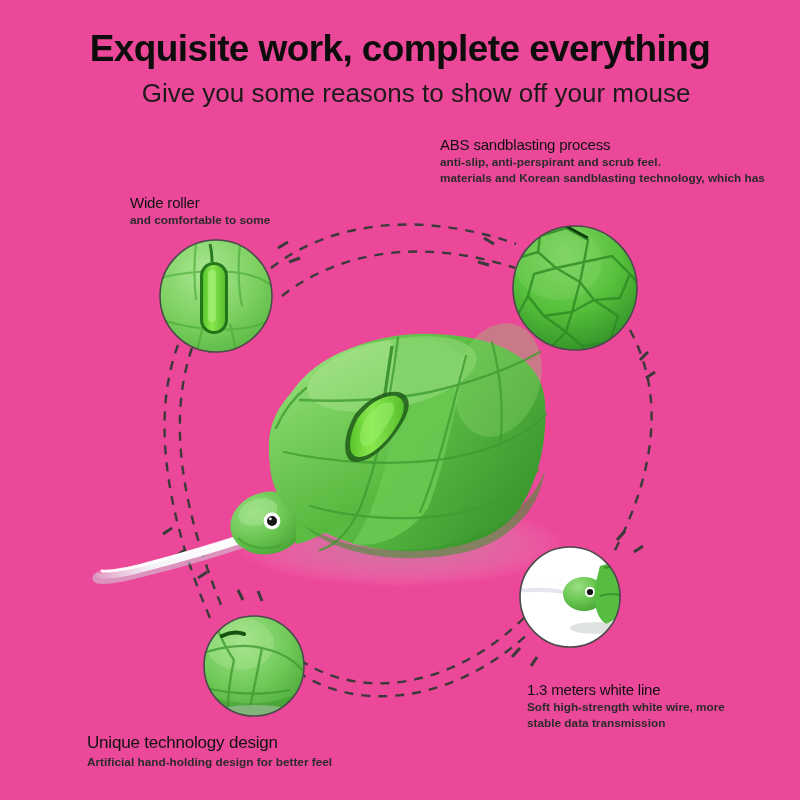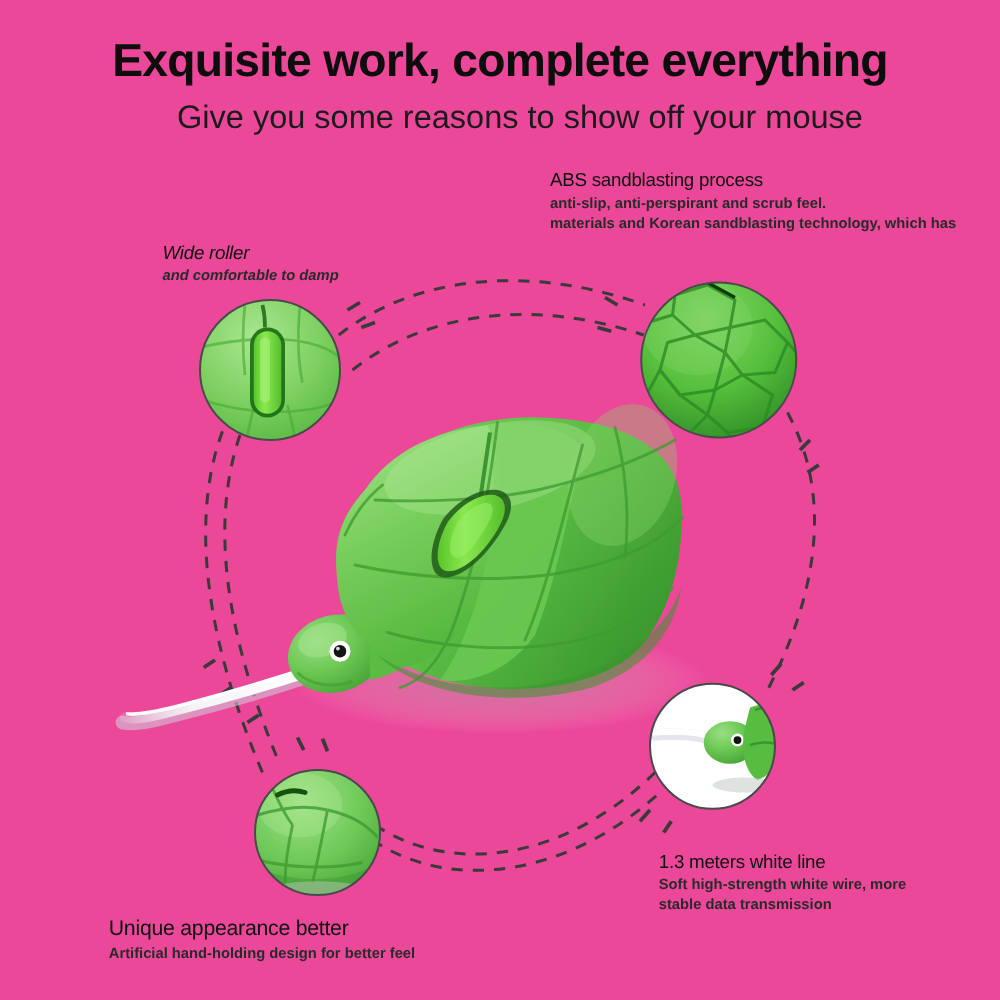--- a/index.html
+++ b/index.html
@@ -24,21 +24,21 @@
     font-size:26px;font-weight:normal;color:#1b1b1b;white-space:nowrap;
   }
 
   
   .callout{position:absolute;}
   .callout .c-title{font-size:15px;font-weight:normal;color:#111;margin-bottom:2px;letter-spacing:-0.2px;}
   .callout .c-body{font-size:11.8px;line-height:1.32;color:#2a2a2a;font-weight:bold;}
   .callout .c-body div{white-space:nowrap;}
 
   #callout-abs{left:440px;top:136px;width:345px;}
-  #callout-roller{left:130px;top:194px;width:250px;font-style:italic;}
+  #callout-roller{left:130px;top:194px;width:250px;}
   #callout-wire{left:527px;top:681px;width:270px;}
   #callout-design{left:87px;top:733px;width:300px;}
   #callout-design .c-title{font-size:17px;}
 
   
   #scene{position:absolute;left:0;top:0;width:800px;height:800px;}
 </style>
 </head>
 <body>
 
@@ -306,32 +306,32 @@
     <div class="c-title">ABS sandblasting process</div>
     <div class="c-body">
       <div>anti-slip, anti-perspirant and scrub feel.</div>
       <div>materials and Korean sandblasting technology, which has</div>
     </div>
   </div>
 
   <div class="callout" id="callout-roller">
     <div class="c-title">Wide roller</div>
     <div class="c-body">
-      <div>and comfortable to damp</div>
+      <div>and comfortable to some</div>
     </div>
   </div>
 
   <div class="callout" id="callout-wire">
     <div class="c-title">1.3 meters white line</div>
     <div class="c-body">
       <div>Soft high-strength white wire, more</div>
       <div>stable data transmission</div>
     </div>
   </div>
 
   <div class="callout" id="callout-design">
-    <div class="c-title">Unique appearance better</div>
+    <div class="c-title">Unique technology design</div>
     <div class="c-body">
       <div>Artificial hand-holding design for better feel</div>
     </div>
   </div>
 
 </div>
 
 </body></html>

